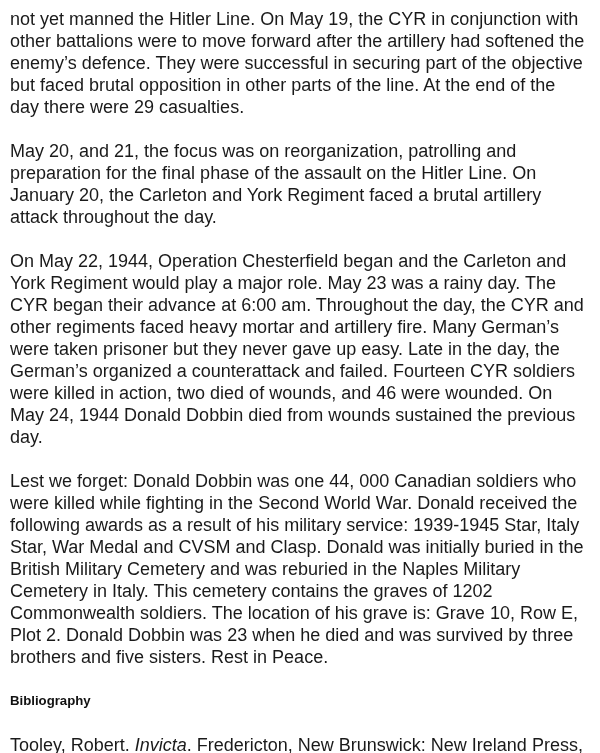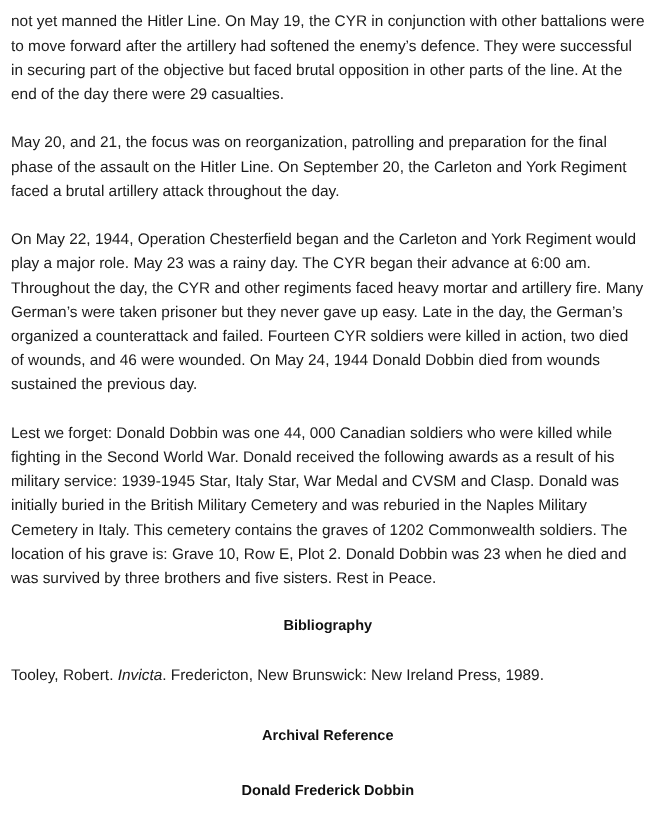--- a/index.html
+++ b/index.html
@@ -18,38 +18,37 @@
   }
   .page {
     box-sizing: border-box;
     width: 600px;
     height: 753px;
     padding: 8px 14px 0 10px;
     background: #ffffff;
   }
   p {
     margin: 0;
-    font-size: 14px;
+    font-size: 18px;
     line-height: 22px;
     text-align: left;
     color: #1a1a1a;
   }
   .para {
     margin-bottom: 22px;
   }
   .para-tight {
     margin-bottom: 0;
   }
   .heading {
     margin: 0;
     font-size: 13.2px;
     line-height: 22px;
     font-weight: bold;
     color: #111111;
-    text-align: center;
   }
   .heading-spaced {
     margin-bottom: 22px;
   }
   .heading-attached {
     margin-bottom: 0;
     margin-top: 12px;
   }
   .lead-bold {
     font-weight: normal;
@@ -68,21 +67,21 @@
   .spacer-lg { height: 22px; }
   .spacer-xl { height: 28px; }
 </style>
 </head>
 <body>
 
 <div class="page">
 
   <p class="para">not yet manned the Hitler Line. On May 19, the CYR in conjunction with other battalions were to move forward after the artillery had softened the enemy’s defence. They were successful in securing part of the objective but faced brutal opposition in other parts of the line. At the end of the day there were 29 casualties.</p>
 
-  <p class="para">May 20, and 21, the focus was on reorganization, patrolling and preparation for the final phase of the assault on the Hitler Line. On September 20, the Carleton and York Regiment faced a brutal artillery attack throughout the day.</p>
+  <p class="para">May 20, and 21, the focus was on reorganization, patrolling and preparation for the final phase of the assault on the Hitler Line. On January 20, the Carleton and York Regiment faced a brutal artillery attack throughout the day.</p>
 
   <p class="para">On May 22, 1944, Operation Chesterfield began and the Carleton and York Regiment would play a major role. May 23 was a rainy day. The CYR began their advance at 6:00 am. Throughout the day, the CYR and other regiments faced heavy mortar and artillery fire. Many German’s were taken prisoner but they never gave up easy. Late in the day, the German’s organized a counterattack and failed. Fourteen CYR soldiers were killed in action, two died of wounds, and 46 were wounded. On May 24, 1944 Donald Dobbin died from wounds sustained the previous day.</p>
 
   <p class="para"><span class="lead-bold">Lest we forget:</span><span> Donald Dobbin was one 44, 000 Canadian soldiers who were killed while fighting in the Second World War. Donald received the following awards as a result of his military service: 1939-1945 Star, Italy Star, War Medal and CVSM and Clasp. Donald was initially buried in the British Military Cemetery and was reburied in the Naples Military Cemetery in Italy. This cemetery contains the graves of 1202 Commonwealth soldiers. The location of his grave is: Grave 10, Row E, Plot 2. Donald Dobbin was 23 when he died and was survived by three brothers and five sisters. Rest in Peace.</span></p>
 
   <h2 class="heading heading-spaced">Bibliography</h2>
 
   <p class="para-tight"><span>Tooley, Robert. </span><span class="italic">Invicta</span><span>. Fredericton, New Brunswick: New Ireland Press, 1989.</span></p>
 
   <div class="spacer-lg"></div>

